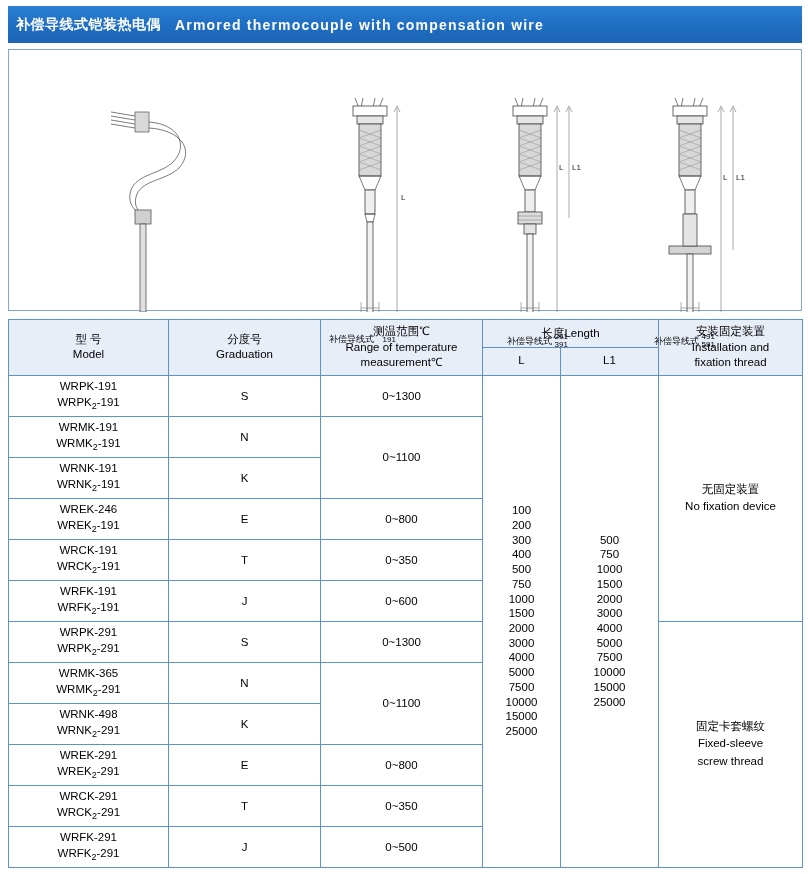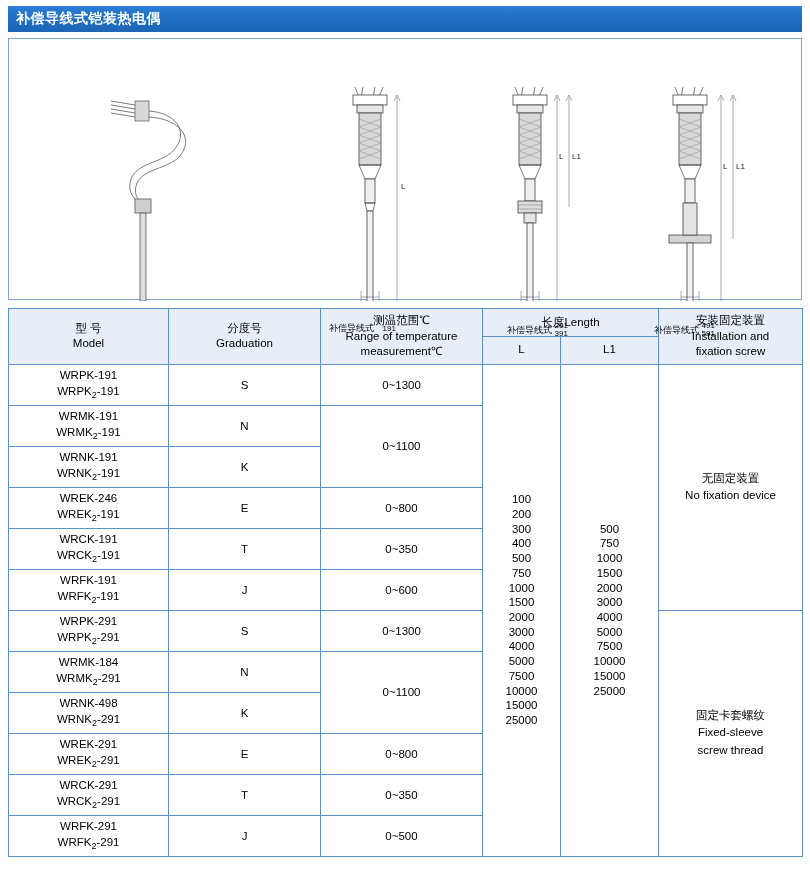--- a/index.html
+++ b/index.html
@@ -19,21 +19,21 @@
     width: 810px;
     height: 874px;
     position: relative;
     box-sizing: border-box;
     padding: 0 8px;
   }
 
   
   .header-bar {
     margin: 6px 0 6px 0;
-    height: 26px;
+    height: 37px;
     background: linear-gradient(to bottom, #2b7fd4 0%, #1f6fc4 50%, #1d64b4 100%);
     display: flex;
     align-items: center;
     padding-left: 8px;
     box-sizing: border-box;
   }
   .header-cn {
     color: #ffffff;
     font-size: 14px;
     font-weight: bold;
@@ -112,20 +112,21 @@
   .lnthin { stroke: #777; stroke-width: 0.5; fill: none; }
   .dim { stroke: #555; stroke-width: 0.5; fill: none; }
 </style>
 </head>
 <body>
 
 <div class="page">
 
   <div class="header-bar">
     <span class="header-cn">补偿导线式铠装热电偶</span>
+    <span class="header-en">Armored thermocouple with compensation wire</span>
   </div>
 
   <div class="figure-panel">
 
     <div class="fig" style="left:40px; width:220px;">
       <svg width="220" height="262" viewBox="0 0 220 262">
 
         <g class="ln">
           <path d="M62 62 L86 66"></path>
           <path d="M62 66 L86 70"></path>
@@ -286,21 +287,21 @@
           <div>测温范围℃</div>
           <div>Range of temperature</div>
           <div>measurement℃</div>
         </th>
         <th colspan="2">
           <div>长度Length</div>
         </th>
         <th rowspan="2">
           <div>安装固定装置</div>
           <div>Installation and</div>
-          <div>fixation screw</div>
+          <div>fixation thread</div>
         </th>
       </tr>
       <tr>
         <th>L</th>
         <th>L1</th>
       </tr>
     </thead>
     <tbody>
 
       <tr class="row-h">
@@ -397,21 +398,21 @@
         <td>0~1300</td>
         <td class="fix-cell" rowspan="6">
           <div>固定卡套螺纹</div>
           <div>Fixed-sleeve</div>
           <div>screw thread</div>
         </td>
       </tr>
 
       <tr class="row-h">
         <td class="model-cell">
-          <div>WRMK-184</div>
+          <div>WRMK-365</div>
           <div><span>WRMK</span><span class="sub">2</span><span>-291</span></div>
         </td>
         <td>N</td>
         <td rowspan="2">0~1100</td>
       </tr>
 
       <tr class="row-h">
         <td class="model-cell">
           <div>WRNK-498</div>
           <div><span>WRNK</span><span class="sub">2</span><span>-291</span></div>

